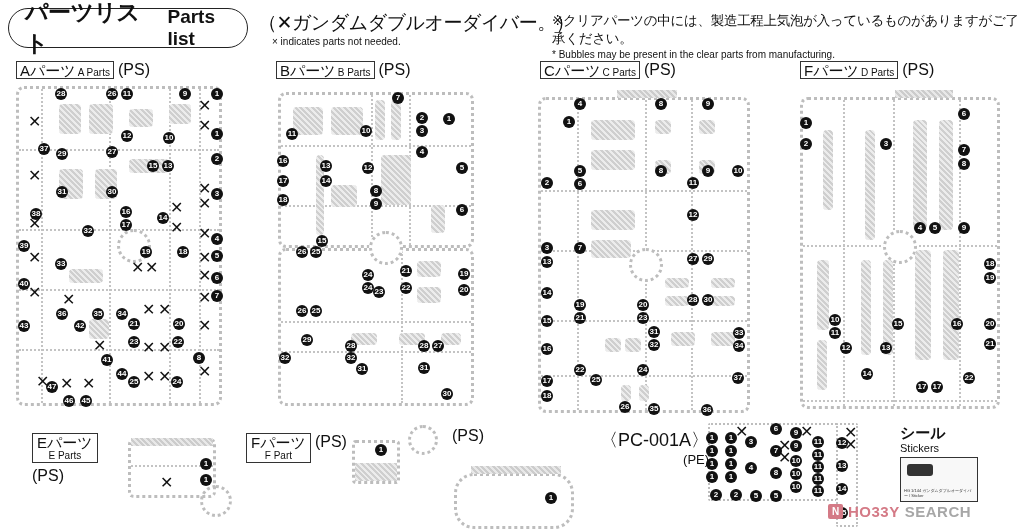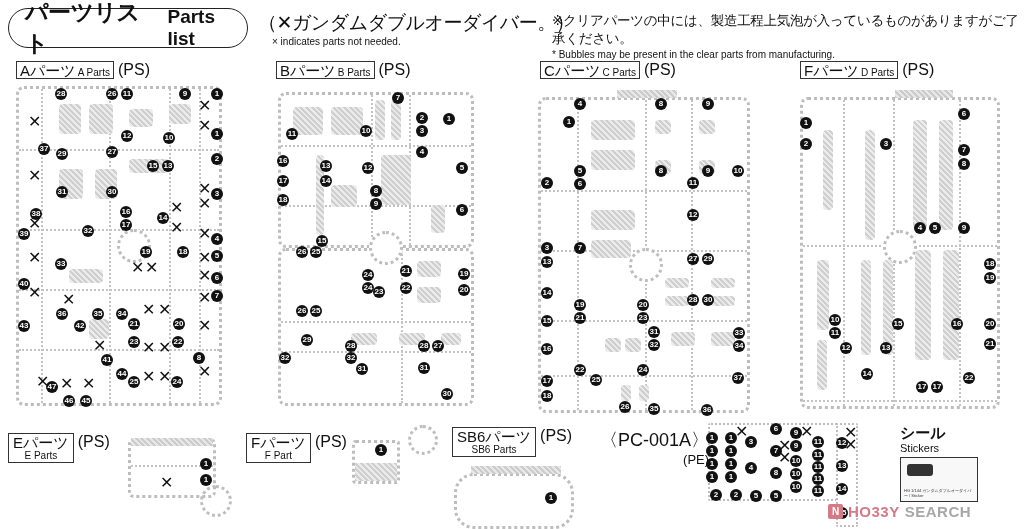--- a/index.html
+++ b/index.html
@@ -150,21 +150,21 @@
 <div class="num" style="left:120px;top:206px;">16</div>
 <div class="num" style="left:120px;top:219px;">17</div>
 <div class="xmark" style="left:170px;top:200px;">✕</div>
 <div class="num" style="left:157px;top:212px;">14</div>
 <div class="xmark" style="left:170px;top:220px;">✕</div>
 <div class="num" style="left:30px;top:208px;">38</div>
 <div class="xmark" style="left:28px;top:216px;">✕</div>
 <div class="xmark" style="left:198px;top:226px;">✕</div>
 <div class="num" style="left:211px;top:233px;">4</div>
 <div class="num" style="left:82px;top:225px;">32</div>
-<div class="num" style="left:18px;top:228px;border-radius:6px;">39</div>
+<div class="num" style="left:18px;top:240px;border-radius:6px;">39</div>
 <div class="num" style="left:140px;top:246px;">19</div>
 <div class="num" style="left:177px;top:246px;">18</div>
 <div class="xmark" style="left:198px;top:250px;">✕</div>
 <div class="num" style="left:211px;top:250px;">5</div>
 <div class="xmark" style="left:28px;top:250px;">✕</div>
 <div class="num" style="left:55px;top:258px;">33</div>
 <div class="xmark" style="left:131px;top:260px;">✕</div>
 <div class="xmark" style="left:145px;top:260px;">✕</div>
 <div class="xmark" style="left:198px;top:268px;">✕</div>
 <div class="num" style="left:211px;top:272px;">6</div>
@@ -372,21 +372,21 @@
 <div class="num" style="left:892px;top:318px;">15</div>
 <div class="num" style="left:951px;top:318px;">16</div>
 <div class="num" style="left:984px;top:338px;">21</div>
 <div class="num" style="left:840px;top:342px;">12</div>
 <div class="num" style="left:880px;top:342px;">13</div>
 <div class="num" style="left:861px;top:368px;">14</div>
 <div class="num" style="left:963px;top:372px;">22</div>
 <div class="num" style="left:916px;top:381px;">17</div>
 <div class="num" style="left:931px;top:381px;">17</div>
 
-<div class="runner-label2" style="left:8px;top:433px;">
+<div class="runner-label2" style="left:32px;top:433px;flex-direction:column;">
   <div class="box">
       <span class="jp">Eパーツ</span>
       <span class="en">E Parts</span>
     </div>
   <span class="mat">(PS)</span>
 </div>
 <div class="runner" style="left:128px;top:438px;width:88px;height:60px;border-radius:6px;">
   <div class="tab" style="left:0;right:0;top:-3px;height:8px;"></div>
   <div class="hline" style="top:24px;"></div>
 </div>
@@ -402,24 +402,20 @@
     </div>
   <span class="mat">(PS)</span>
 </div>
 <div class="runner" style="left:352px;top:440px;width:48px;height:44px;border-radius:4px;">
   <div class="part" style="left:0;right:0;bottom:0;height:18px;border-radius:0;"></div>
 </div>
 <div class="hole" style="position:absolute;left:408px;top:425px;width:30px;height:30px;border:3px dotted #bdbdbd;border-radius:50%;"></div>
 <div class="num" style="left:375px;top:444px;">1</div>
 
 <div class="runner-label2" style="left:452px;top:427px;">
-  <div class="box">
-      <span class="jp">SB6パーツ</span>
-      <span class="en">SB6 Parts</span>
-    </div>
   <span class="mat">(PS)</span>
 </div>
 <div class="runner" style="left:454px;top:473px;width:120px;height:56px;border-radius:20px;">
   <div class="tab" style="left:14px;width:90px;"></div>
 </div>
 <div class="num" style="left:545px;top:492px;">1</div>
 
 <div style="position:absolute;left:600px;top:428px;text-align:center;">
   <div style="font-size:18px;">〈PC-001A〉</div>
   <div style="font-size:13px;text-align:right;">(PE)</div>

